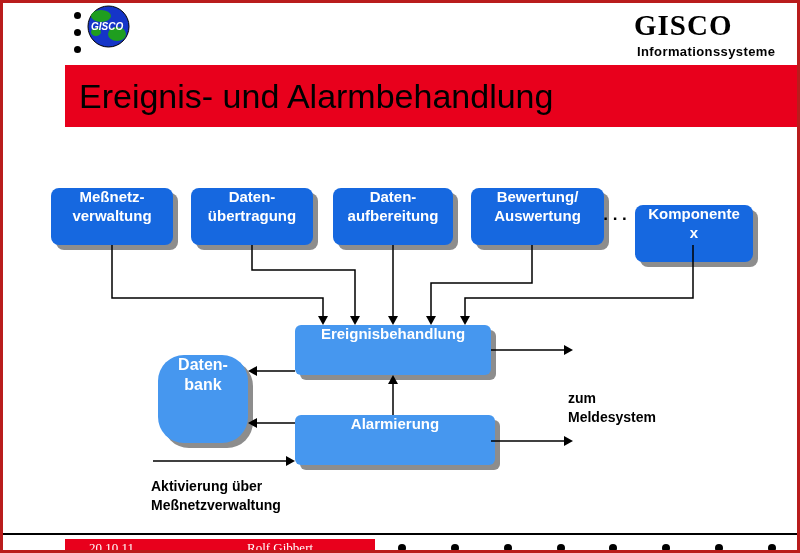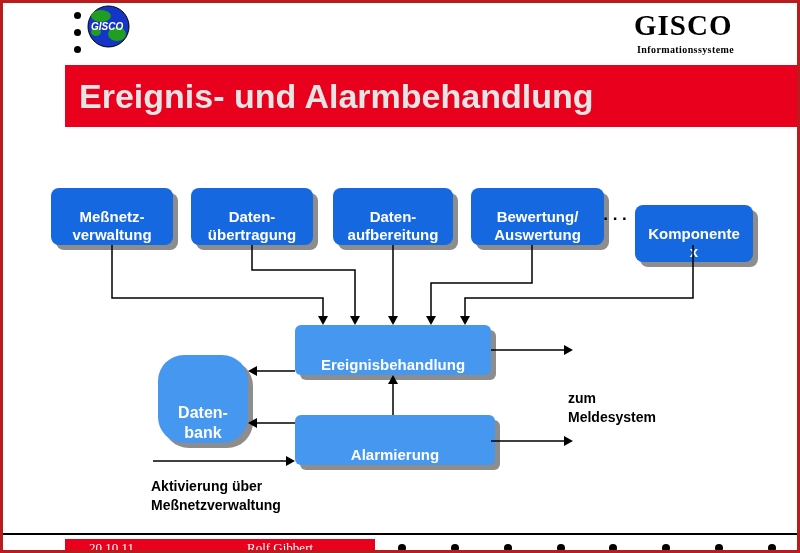--- a/index.html
+++ b/index.html
@@ -10,35 +10,35 @@
   }
 
   
   .mini-dot { position:absolute; width:7px; height:7px; border-radius:50%; background:#000; left:71px; }
   .globe { position:absolute; left:84px; top:2px; width:43px; height:43px; }
   .brand-name {
     position:absolute; left:631px; top:6px; font-family:"Liberation Serif", serif;
     font-weight:bold; font-size:29px; color:#000; letter-spacing:1px;
   }
   .brand-sub {
-    position:absolute; left:634px; top:41px; font-family:Liberation Serif, serif;
-    font-weight:bold; font-size:10px; color:#000; letter-spacing:0.4px;text-align:right;
+    position:absolute; left:634px; top:41px; font-family:Liberation Sans, sans-serif;
+    font-weight:bold; font-size:13px; color:#000; letter-spacing:0.4px;text-align:right;
   }
 
   
   .title-banner {
     position:absolute; left:62px; top:62px; right:0; height:62px; background:#e8001c;
-    color:#e5e5e5; display:flex; align-items:center; padding-left:14px; box-sizing:border-box;
-    font-size:34px; font-weight:bold;
+    color:#000000; display:flex; align-items:center; padding-left:14px; box-sizing:border-box;
+    font-size:34px; font-weight:normal;
   }
 
   
   .box {
     position:absolute; color:#fff; font-weight:bold; text-align:center;
-    display:flex; align-items:flex-end; justify-content:center;
+    display:flex; align-items:flex-start; justify-content:center;
     white-space:pre-line; line-height:1.25; z-index:2;
   }
   .box-dark { background:#1668e0; border-radius:8px; box-shadow:5px 5px 0 #8d8d8d; font-size:15px; }
   .box-light { background:#4697ef; border-radius:6px; box-shadow:5px 5px 0 #8d8d8d; font-size:15px; }
   .db-shape { border-radius:26px; font-size:16px; }
 
   .ellipsis { position:absolute; left:594px; top:202px; width:36px; text-align:center;
     font-weight:bold; font-size:17px; color:#000; z-index:2; }
 
   .lbl { position:absolute; font-weight:bold; color:#000; font-size:14px;

